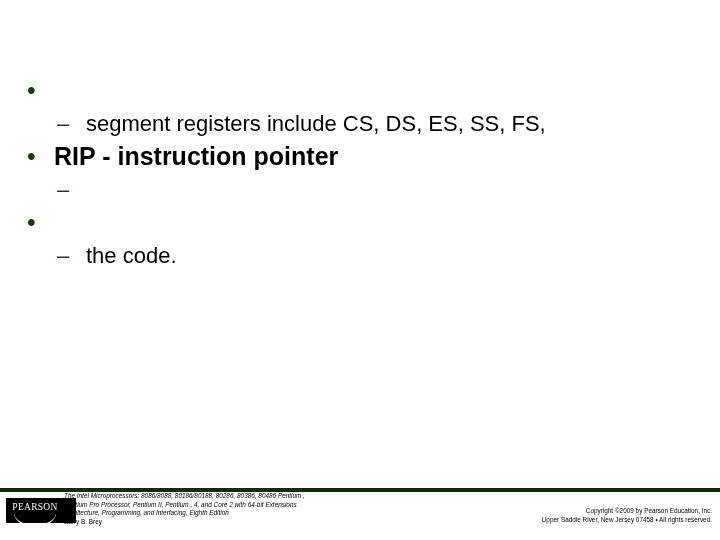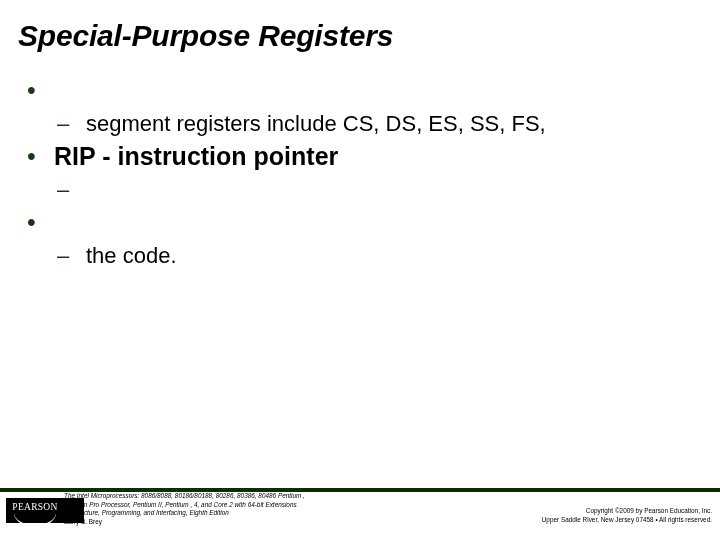--- a/index.html
+++ b/index.html
@@ -109,21 +109,21 @@
     top: 492px;
     width: 720px;
     height: 48px;
     background: #ffffff;
   }
 
   .pearson-logo {
     position: absolute;
     left: 6px;
     top: 6px;
-    width: 78px;
+    width: 70px;
     height: 25px;
     background: #000000;
     overflow: hidden;
   }
   .pearson-logo .wordmark {
     position: absolute;
     left: 0;
     top: 4px;
     width: 58px;
     text-align: center;
@@ -168,21 +168,20 @@
     line-height: 9px;
     color: #000000;
   }
   .copyright .ln { display: block; white-space: nowrap; }
 </style>
 </head>
 <body>
 
 <div class="slide">
 
-  <div class="slide-title">Special-Purpose Registers</div>
 
   <div class="body">
 
     <div class="lvl1">
       <span class="marker">•</span>
     </div>
 
     <div class="lvl2">
       <span class="marker">–</span>
       <span class="txt">segment registers include CS, DS, ES, SS, FS,</span>

